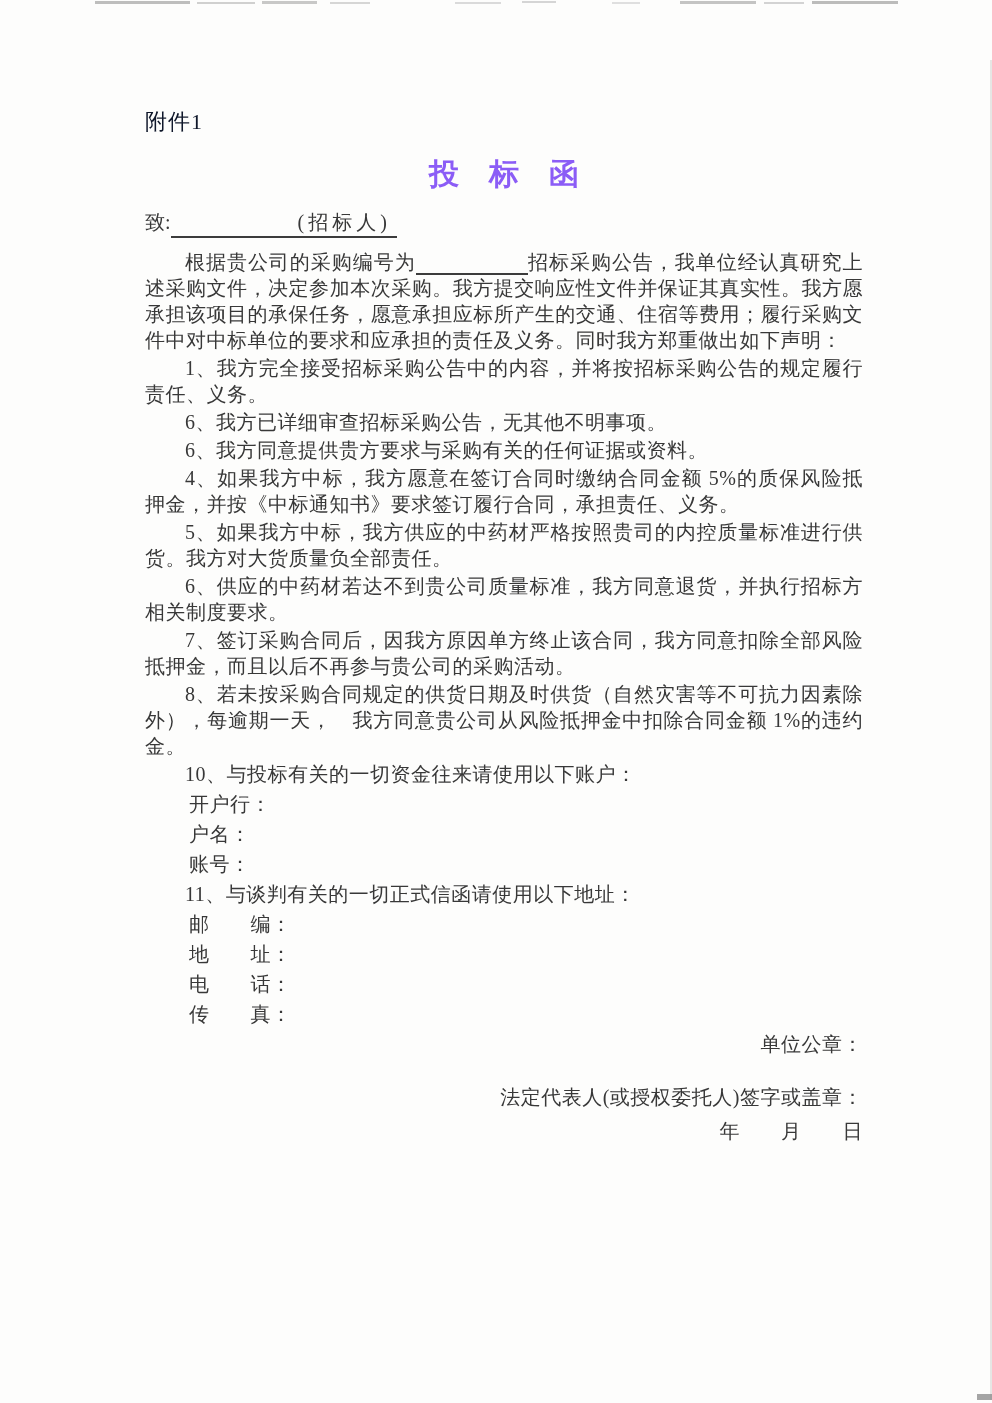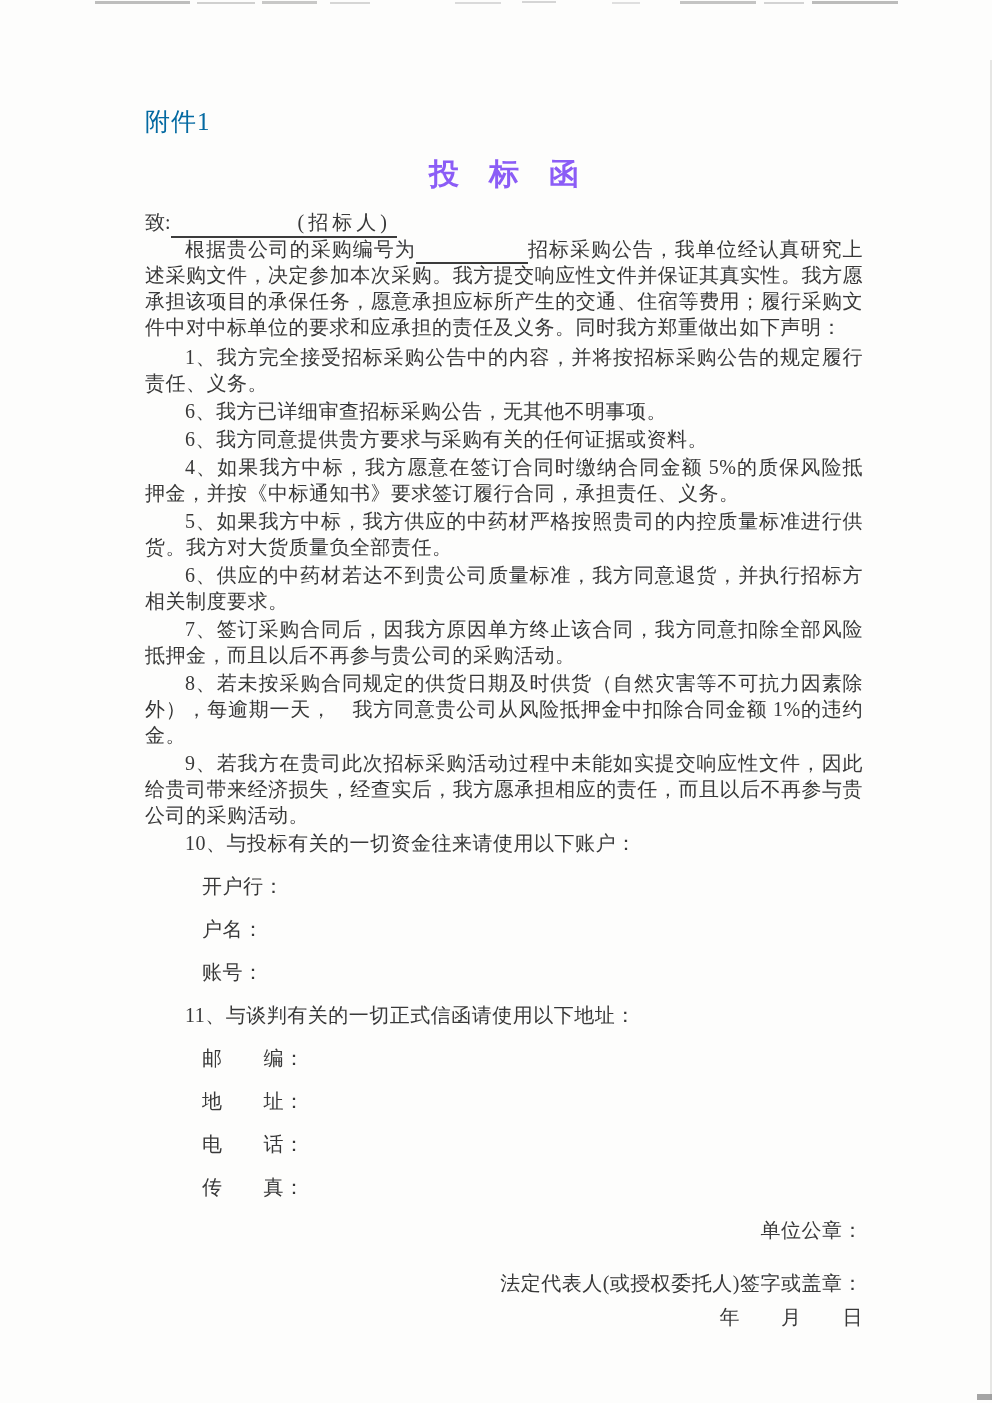--- a/index.html
+++ b/index.html
@@ -27,24 +27,24 @@
   .edge-right  { right: 0; top: 60px; width: 2px; height: 1340px; background: #e6e6e4; }
   .corner-mark { left: 977px; top: 1394px; width: 15px; height: 6px; background: #8f8f8f; opacity:.8; }
 
   .content {
     position: absolute;
     left: 145px;
     top: 108px;
     width: 718px;
   }
   .attachment {
-    font-size: 25px;
+    font-size: 22px;
     line-height: 28px;
     letter-spacing: 1px;
-    color: #0369a1;
+    color: #0f172a;
   }
   .doc-title {
     margin: 18px 0 0 0;
     text-align: center;
     font-size: 30px;
     font-weight: 700;
     line-height: 40px;
     color: #8b5cf6;
   }
   .salutation {
@@ -68,22 +68,22 @@
     padding-right: 6px;
   }
   .para {
     margin: 0 0 2px 0;
     font-size: 20px;
     line-height: 26px;
     letter-spacing: 0.5px;
     text-align: justify;
     text-indent: 2em;
   }
-  .intro-para { margin-top: 0; font-family: Liberation Mono, monospace; }
-  .field-line { margin: 17px; text-align: left; }
+  .intro-para { margin-top: 11px; }
+  .field-line { margin: 4px; text-align: left; }
   .sig-line   { white-space: nowrap; text-align: right; text-indent: 0; }
   .sig-seal   { margin: 0 0 0 411px; }
   .sig-rep    { margin: 27px 0 0 230px; }
   .sig-date   { margin: 8px 0 0 410px; }
 </style>
 </head>
 <body>
 
 <div class="page">
 
@@ -116,21 +116,20 @@
 
     <div>
         <p class="para clause">1、我方完全接受招标采购公告中的内容，并将按招标采购公告的规定履行责任、义务。</p>
         <p class="para clause">6、我方已详细审查招标采购公告，无其他不明事项。</p>
         <p class="para clause">6、我方同意提供贵方要求与采购有关的任何证据或资料。</p>
         <p class="para clause">4、如果我方中标，我方愿意在签订合同时缴纳合同金额 5%的质保风险抵押金，并按《中标通知书》要求签订履行合同，承担责任、义务。</p>
         <p class="para clause">5、如果我方中标，我方供应的中药材严格按照贵司的内控质量标准进行供货。我方对大货质量负全部责任。</p>
         <p class="para clause">6、供应的中药材若达不到贵公司质量标准，我方同意退货，并执行招标方相关制度要求。</p>
         <p class="para clause">7、签订采购合同后，因我方原因单方终止该合同，我方同意扣除全部风险抵押金，而且以后不再参与贵公司的采购活动。</p>
         <p class="para clause">8、若未按采购合同规定的供货日期及时供货（自然灾害等不可抗力因素除外），每逾期一天，　我方同意贵公司从风险抵押金中扣除合同金额 1%的违约金。</p>
-        <p class="para clause">9、若我方在贵司此次招标采购活动过程中未能如实提交响应性文件，因此给贵司带来经济损失，经查实后，我方愿承担相应的责任，而且以后不再参与贵公司的采购活动。</p>
       </div>
 
     <p class="para">10、与投标有关的一切资金往来请使用以下账户：</p>
 
     <div>
         <p class="para field-line">开户行：</p>
         <p class="para field-line">户名：</p>
         <p class="para field-line">账号：</p>
       </div>
 

